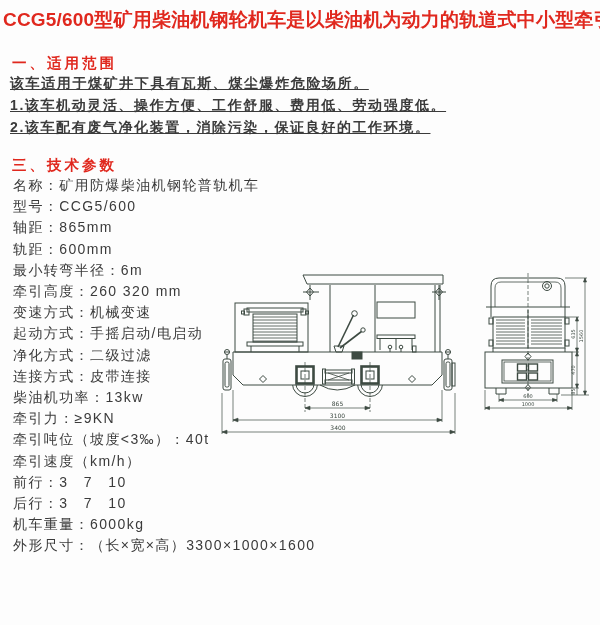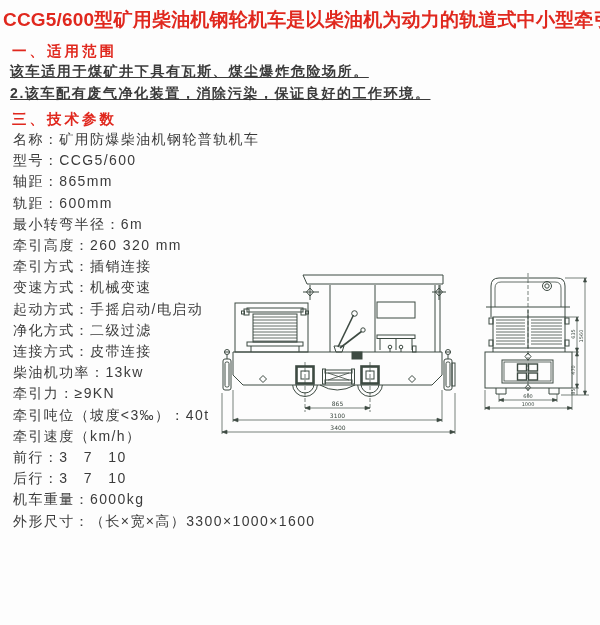--- a/index.html
+++ b/index.html
@@ -21,21 +21,21 @@
   }
   .page-title{
     margin:5px 0 0 3px;
     font-size:19px;line-height:30px;
     font-weight:bold;
     color:var(--title-red);
     white-space:nowrap;
     letter-spacing:0.2px;
   }
   .sec-heading{
-    margin:8px 0 0 12px;
+    margin:20px 0 0 12px;
     font-size:14.5px;line-height:16px;
     font-weight:bold;
     letter-spacing:3px;
     color:var(--heading-red);
   }
   .body-line{
     margin:3px 0 0 10px;
     font-size:14px;line-height:19px;
     font-weight:bold;
     letter-spacing:1.6px;
@@ -73,33 +73,33 @@
 <div class="page">
 
   <h1 class="page-title">CCG5/600型矿用柴油机钢轮机车是以柴油机为动力的轨道式中小型牵引车</h1>
 
   <div class="section">
     <h2 class="sec-heading">一、适用范围</h2>
     <p class="body-line">该车适用于煤矿井下具有瓦斯、煤尘爆炸危险场所。</p>
   </div>
 
   <div class="section">
+    <p class="body-line">1.该车机动灵活、操作方便、工作舒服、费用低、劳动强度低。</p>
     <p class="body-line">2.该车配有废气净化装置，消除污染，保证良好的工作环境。</p>
   </div>
 
   <div class="section">
     <h2 class="sec-heading">三、技术参数</h2>
     <ul class="spec-list" id="spec-list">
         <li>名称：矿用防爆柴油机钢轮普轨机车</li>
         <li>型号：CCG5/600</li>
         <li>轴距：865mm</li>
         <li>轨距：600mm</li>
         <li>最小转弯半径：6m</li>
         <li>牵引高度：260 320 mm</li>
-        <li>牵引方式：插销连接</li>
         <li>变速方式：机械变速</li>
         <li>起动方式：手摇启动/电启动</li>
         <li>净化方式：二级过滤</li>
         <li>连接方式：皮带连接</li>
         <li>柴油机功率：13kw</li>
         <li>牵引力：≥9KN</li>
         <li>牵引吨位（坡度&lt;3‰）：40t</li>
         <li>牵引速度（km/h）</li>
         <li>前行：3　7　10</li>
         <li>后行：3　7　10</li>

